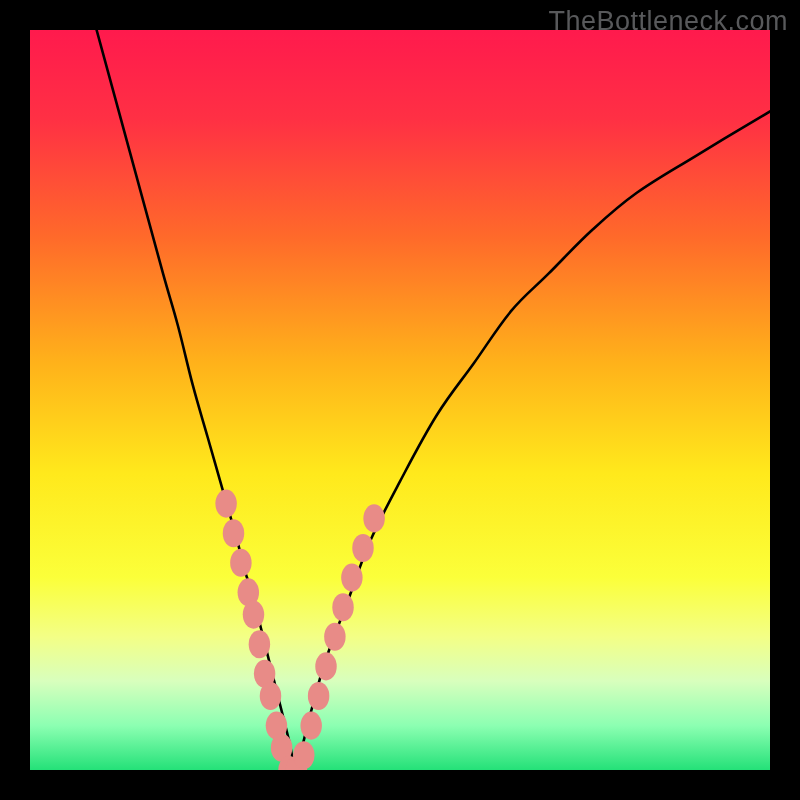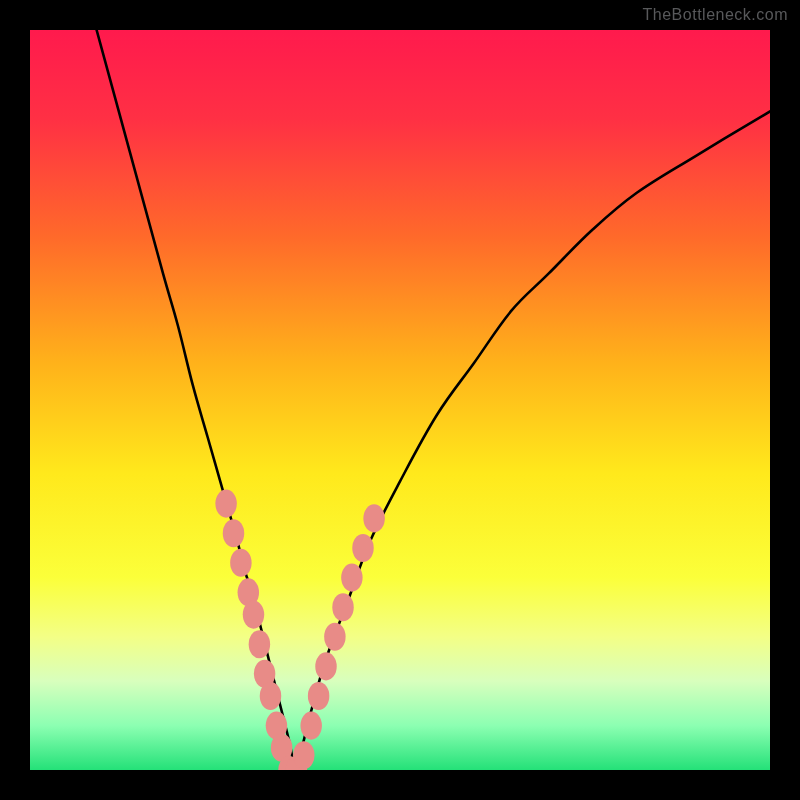--- a/index.html
+++ b/index.html
@@ -34,21 +34,21 @@
     inset: 0;
     width: 100%;
     height: 100%;
     overflow: visible;
   }
   .watermark {
     position: absolute;
     top: 6px;
     right: 12px;
     font-family: Arial, Helvetica, sans-serif;
-    font-size: 16px;
+    font-size: 27px;
     color: #58595b;
     letter-spacing: 0.5px;
     user-select: none;
   }
 </style>
 </head>
 <body>
 
 <div class="stage">
 

